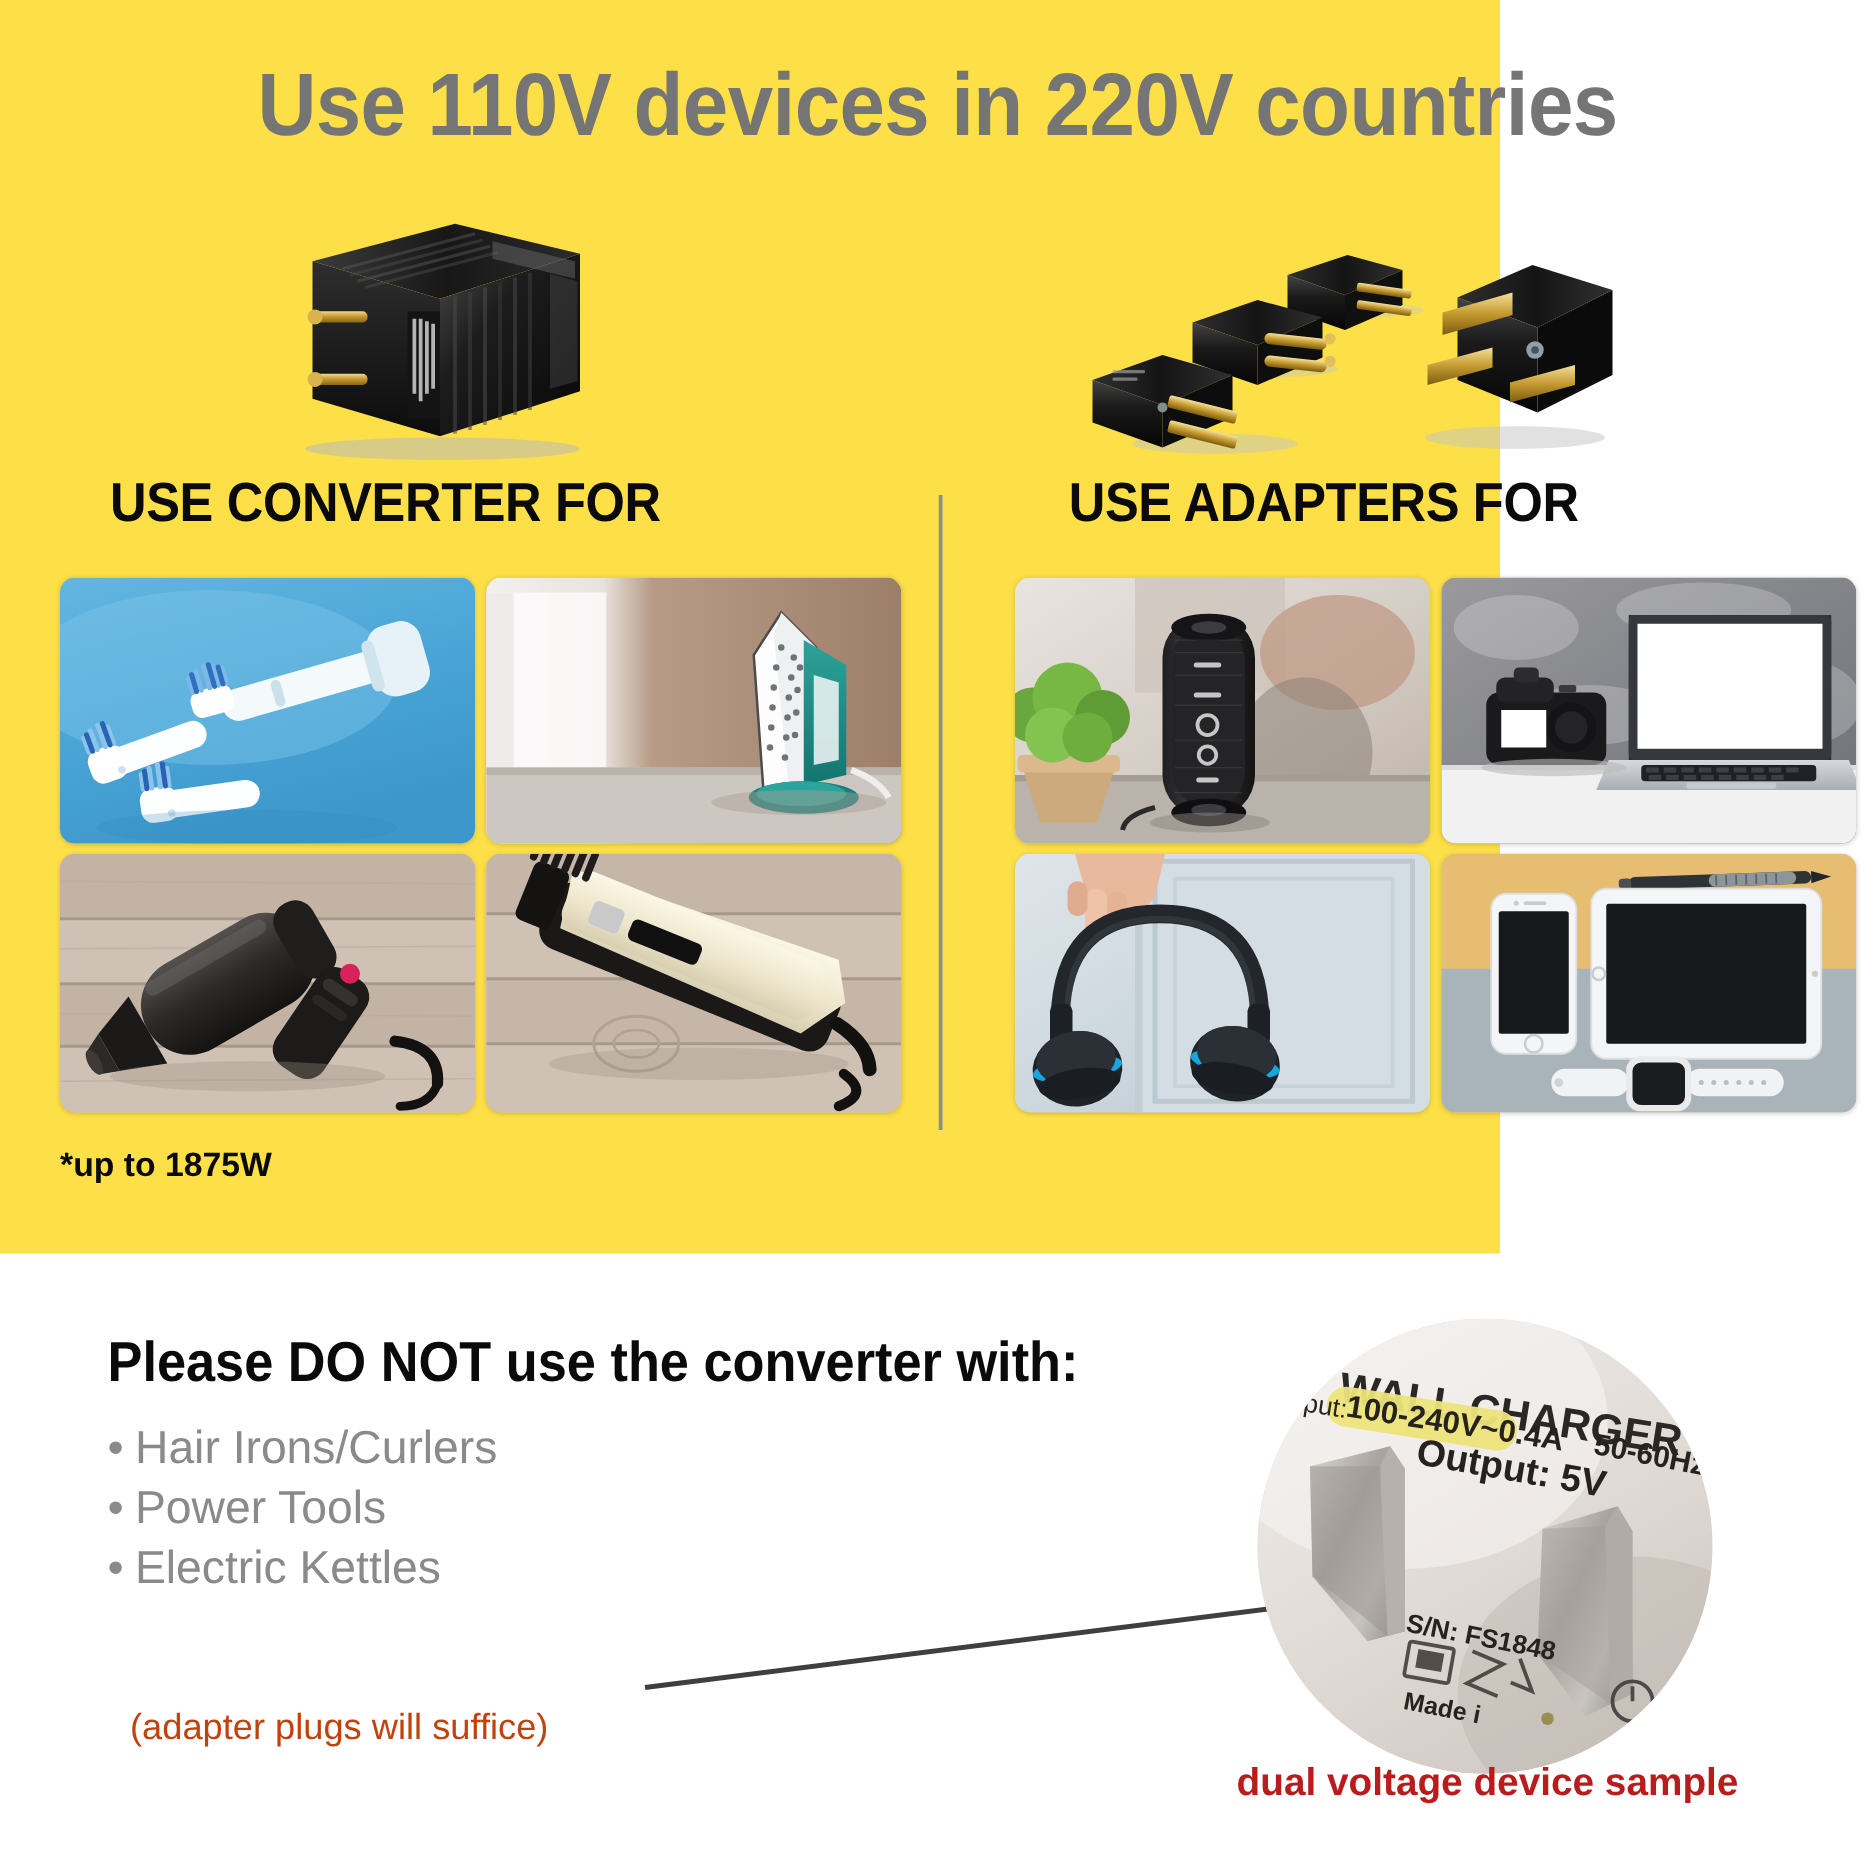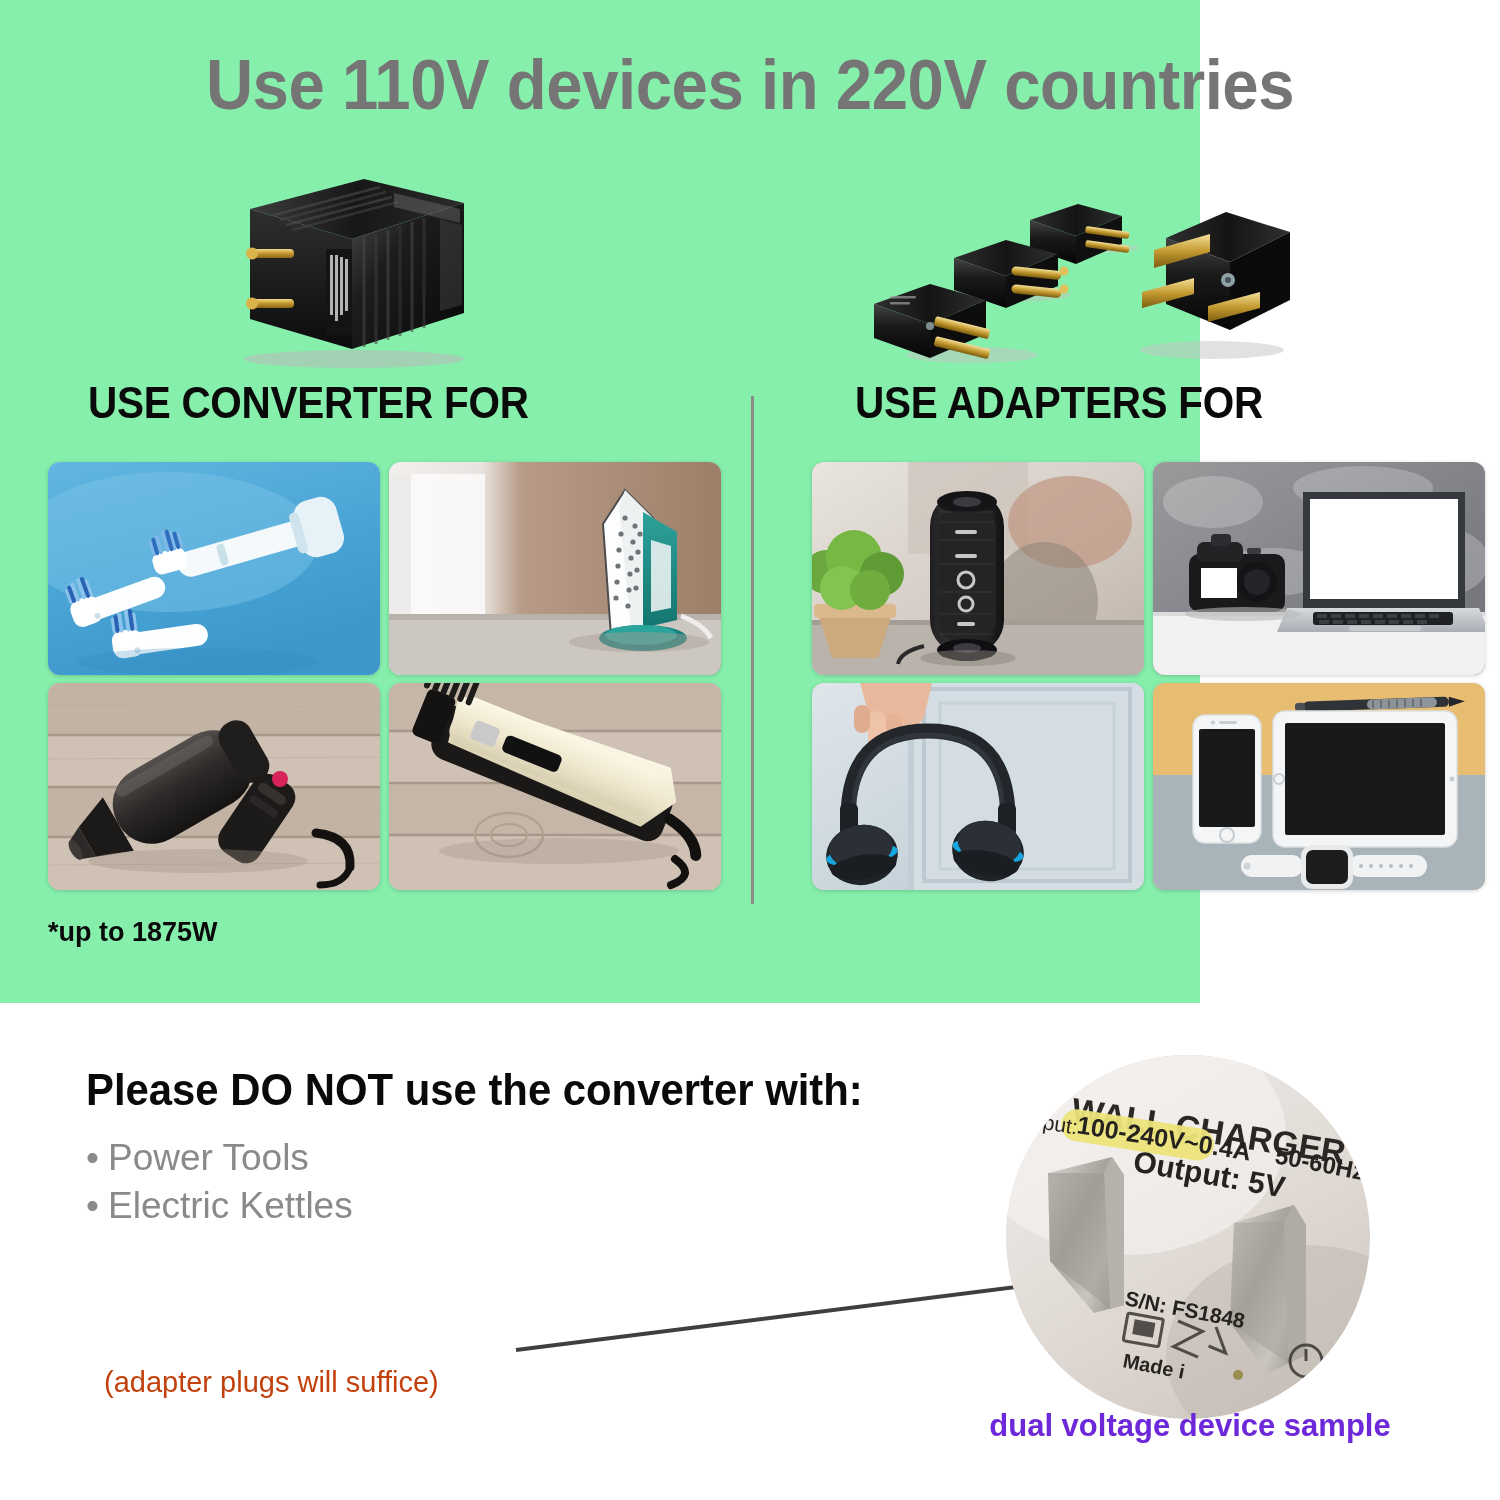--- a/index.html
+++ b/index.html
@@ -7,21 +7,21 @@
   body {
     background:#ffffff;
     font-family:"Liberation Sans", sans-serif;
     position:relative;
     overflow:hidden;
   }
 
   
   #top-panel{
     position:absolute; left:0; top:0; width:1200px; height:1003px;
-    background:#86efac;
+    background:#fde047;
     padding-left:25px;
   }
   #page-title{
     position:absolute; left:0; top:44px; width:1500px;
     text-align:center;
     font-size:71px; font-weight:bold;
     color:#757575;
     letter-spacing:-0.5px;
     transform:scaleX(0.92);
     font-family:"Liberation Sans", sans-serif;
@@ -79,21 +79,21 @@
   }
 
   #leader-line{ position:absolute; left:500px; top:1280px; width:560px; height:110px; pointer-events:none; }
 
   #sample-circle{
     position:absolute; left:1006px; top:1055px; width:364px; height:364px;
     border-radius:50%; overflow:hidden; background:#ded9d6;
   }
   #sample-caption{
     position:absolute; left:960px; top:1408px; width:460px; text-align:center;
-    font-size:31px; font-weight:bold; color:#6d28d9; white-space:nowrap;
+    font-size:31px; font-weight:bold; color:#b91c1c; white-space:nowrap;
   }
 
   
   .fill{ position:absolute; left:0; top:0; width:100%; height:100%; }
 </style>
 </head>
 <body>
 
 <div id="top-panel">
 
@@ -703,20 +703,23 @@
     </div>
   </div>
 </div>
 
 <div id="bottom-panel"></div>
 
 <div id="donot-title">Please DO NOT use the converter with:</div>
 
 <ul id="donot-list">
   <li>
+    <span class="bullet">•</span><span>Hair Irons/Curlers</span>
+  </li>
+  <li>
     <span class="bullet">•</span><span>Power Tools</span>
   </li>
   <li>
     <span class="bullet">•</span><span>Electric Kettles</span>
   </li>
 </ul>
 
 <div id="sub-note">(adapter plugs will suffice)</div>
 
 <svg id="leader-line" viewBox="0 0 560 110" xmlns="http://www.w3.org/2000/svg">

